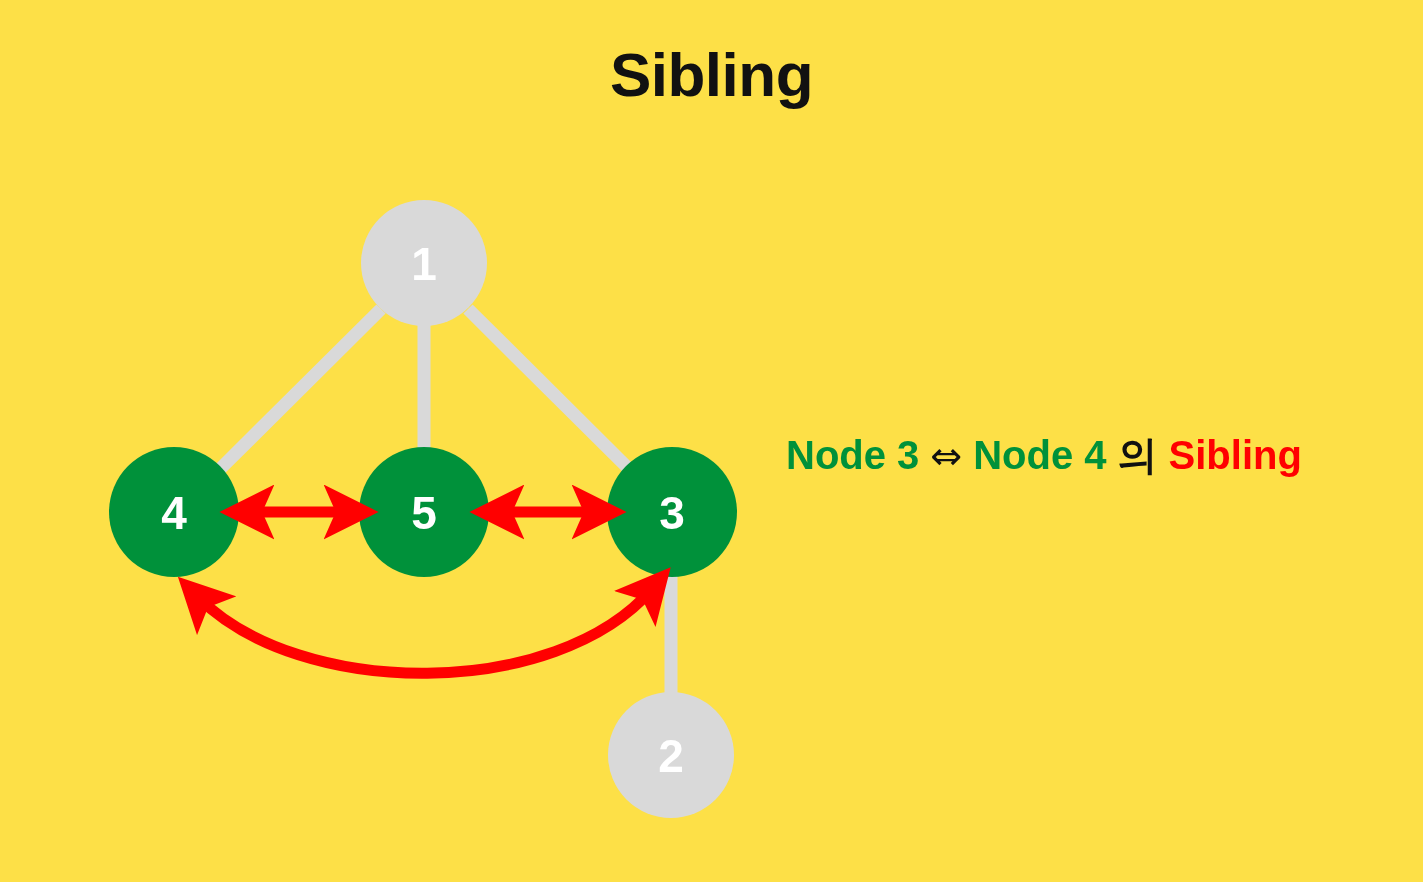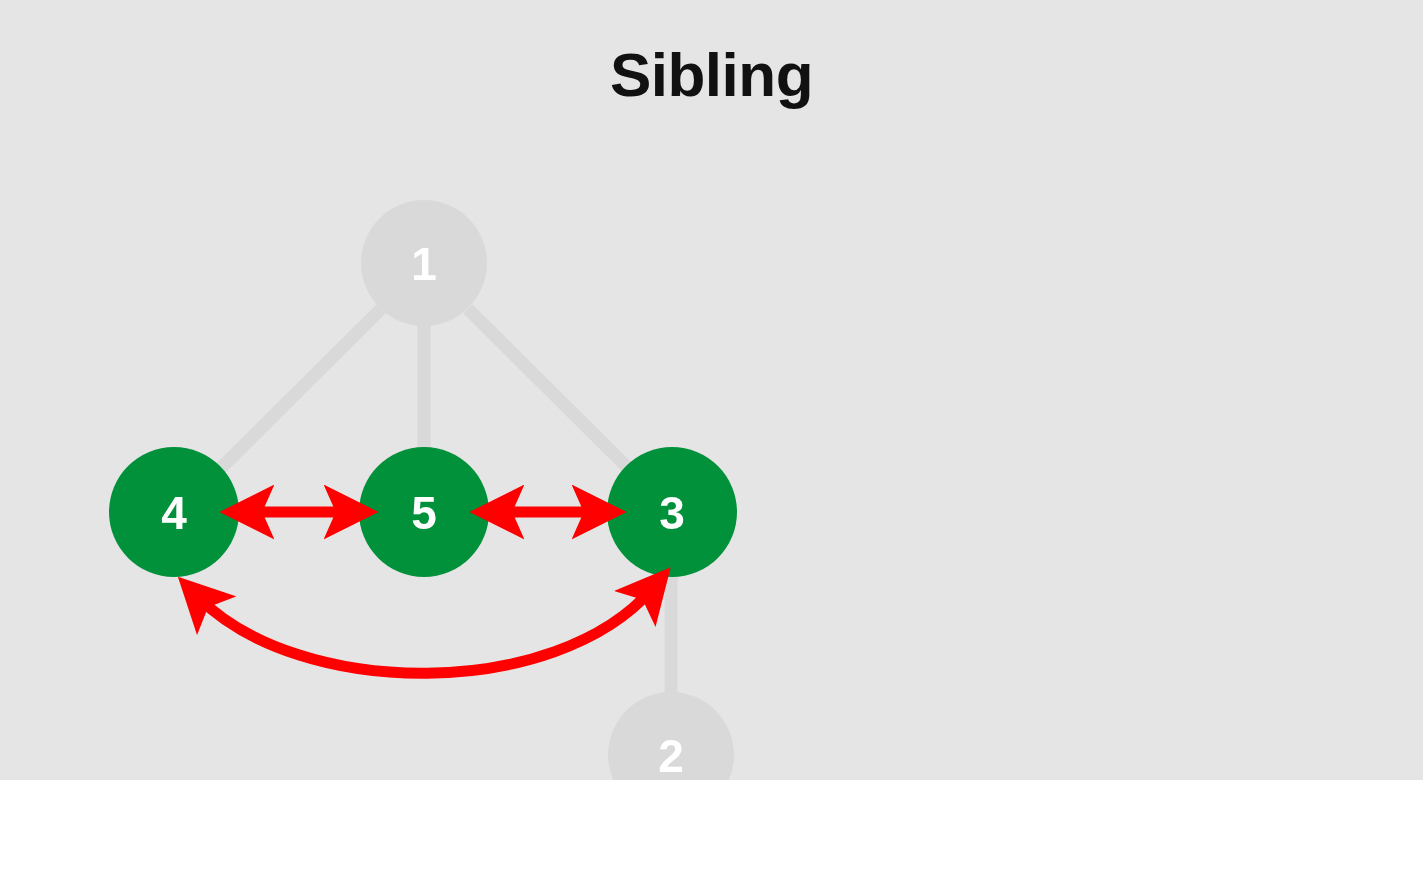--- a/index.html
+++ b/index.html
@@ -3,22 +3,22 @@
 <meta charset="utf-8">
 <style>
   html, body {
     margin: 0;
     padding: 0;
     background: #ffffff;
   }
   #page {
     position: relative;
     width: 1423px;
-    height: 780px;
-    background: #e5e5e5;
+    height: 882px;
+    background: #fde047;
     overflow: hidden;
     font-family: "Liberation Sans", "DejaVu Sans", sans-serif;
   }
   #title {
     position: absolute;
     left: 0;
     top: 44px;
     width: 1423px;
     text-align: center;
     font-size: 62px;
@@ -117,16 +117,19 @@
       <line x1="248" y1="512" x2="350" y2="512" stroke="#FF0000" stroke-width="11" marker-start="url(#arrowhead-start)" marker-end="url(#arrowhead-end)"></line>
       <line x1="498" y1="512" x2="598" y2="512" stroke="#FF0000" stroke-width="11" marker-start="url(#arrowhead-start)" marker-end="url(#arrowhead-end)"></line>
       <path d="M 198 597 C 300 700, 556 700, 652 589" fill="none" stroke="#FF0000" stroke-width="11" marker-start="url(#arrowhead-start)" marker-end="url(#arrowhead-end)"></path>
     </g>
   </svg>
 
   <div id="legend">
 
 
 
+    <div class="legend-line">
+      <span class="tok-green">Node 3</span><span class="sp"></span><span class="tok-arrow">⇔</span><span class="sp"></span><span class="tok-green">Node 4</span><span class="sp"></span><span class="tok-black">의</span><span class="sp"></span><span class="tok-red">Sibling</span>
+    </div>
 
   </div>
 
 </div>
 
 </body></html>

